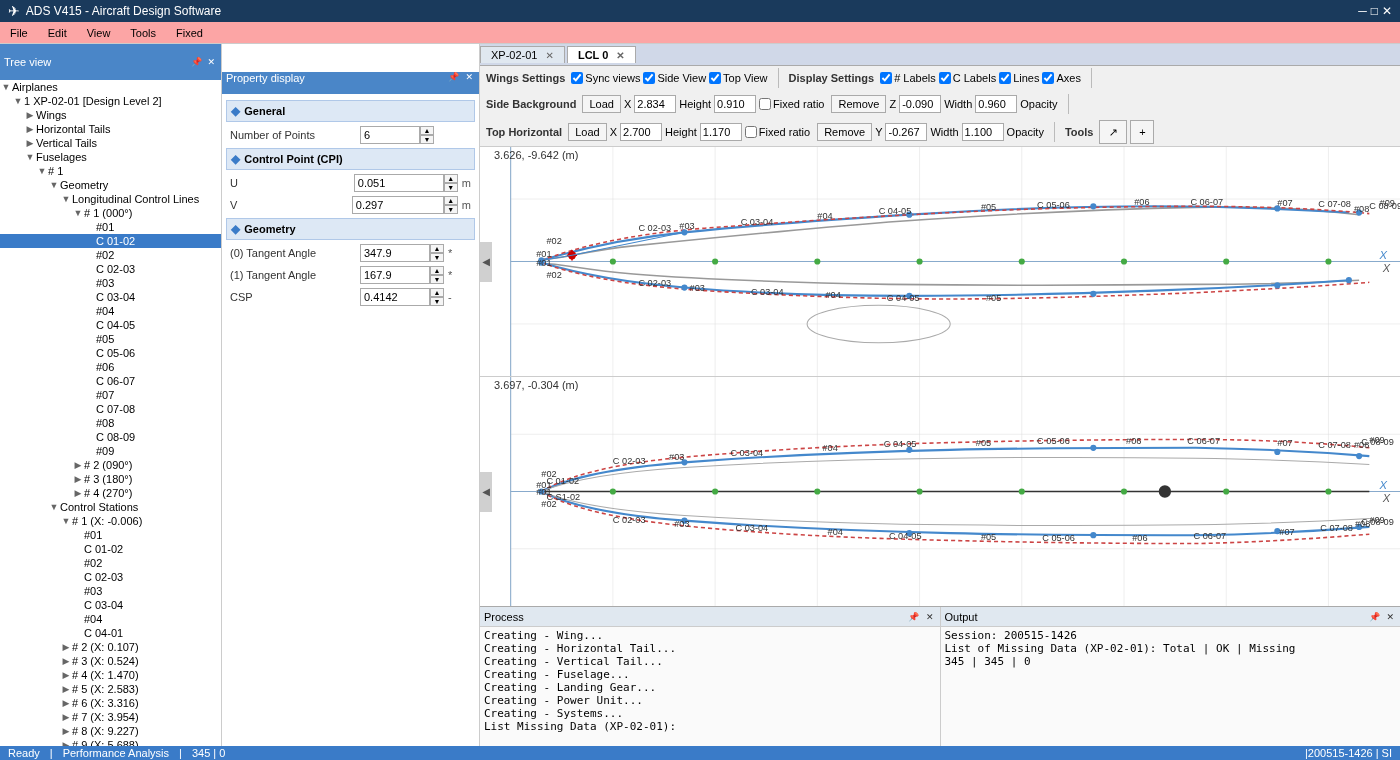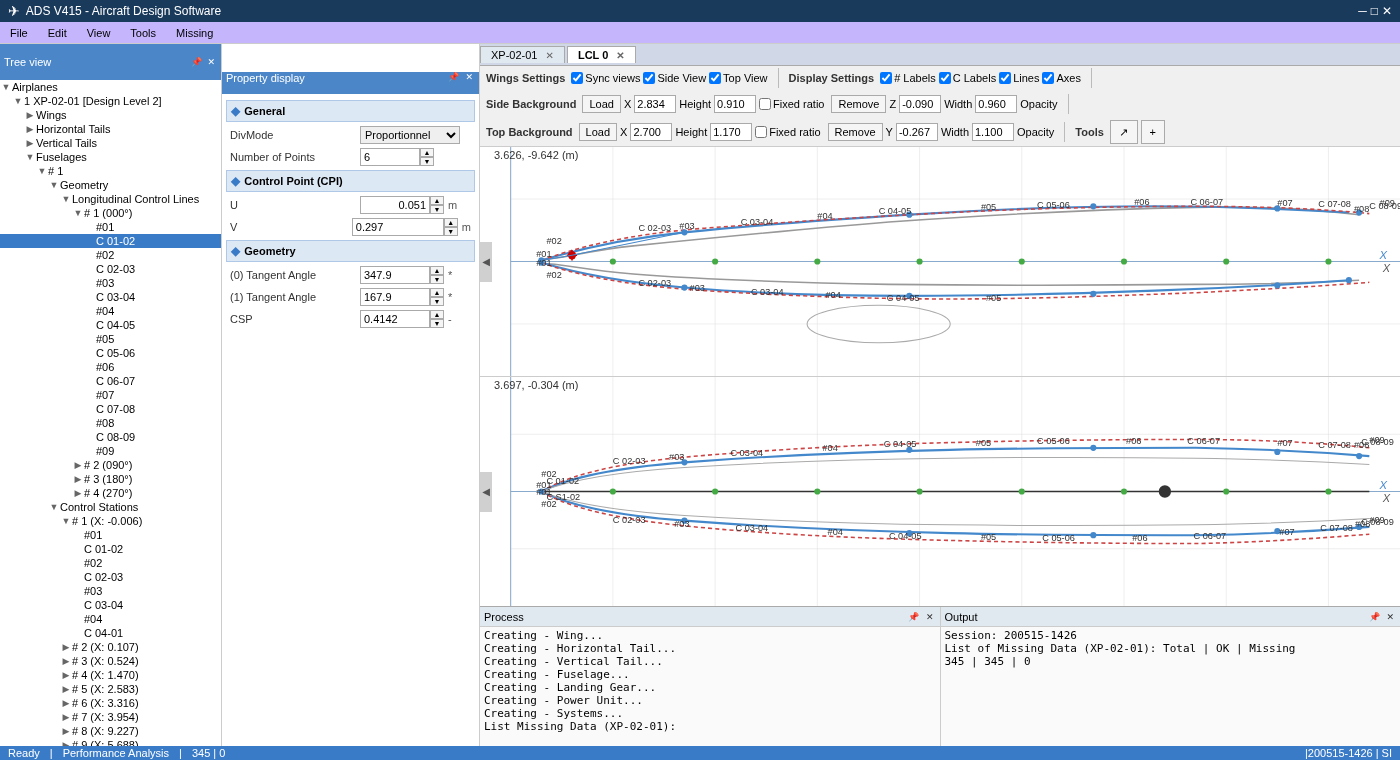--- a/index.html
+++ b/index.html
@@ -3,21 +3,21 @@
   <meta charset="utf-8">
   <style>
     * { box-sizing: border-box; margin: 0; padding: 0; }
     body { font-family: 'Segoe UI', Tahoma, Geneva, Verdana, sans-serif; font-size: 11px; background: #f0f0f0; overflow: hidden; }
     
     
     #title-bar { background: #1a3a5c; color: white; height: 22px; display: flex; align-items: center; padding: 0 8px; font-size: 12px; }
     #title-bar .title-icon { margin-right: 6px; font-size: 14px; }
     
     
-    #menu-bar { background: #c4b5fd; height: 22px; display: flex; align-items: center; border-bottom: 1px solid #ccc; }
+    #menu-bar { background: #fca5a5; height: 22px; display: flex; align-items: center; border-bottom: 1px solid #ccc; }
     #menu-bar span { padding: 2px 10px; font-size: 11px; cursor: pointer; }
     
     
     #main { display: flex; flex-direction: column; height: calc(760px - 44px); }
     
     
     #content { display: flex; flex: 1; overflow: hidden; }
     
     
     #tree-panel { width: 222px; background: white; border-right: 1px solid #ccc; display: flex; flex-direction: column; }
@@ -116,21 +116,21 @@
     <button style="background:none;border:none;color:white;cursor:pointer;font-size:12px;">□</button>
     <button style="background:none;border:none;color:white;cursor:pointer;font-size:12px;">✕</button>
   </div>
 </div>
 
 <div id="menu-bar">
   <span>File</span>
   <span>Edit</span>
   <span>View</span>
   <span>Tools</span>
-  <span>Missing</span>
+  <span>Fixed</span>
 </div>
 
 <div id="main">
   <div id="content">
 
     <div id="tree-panel">
       <div id="tree-header">
         <span>Tree view</span>
         <div id="header-btns">
           <button class="hbtn">📌</button>
@@ -394,48 +394,40 @@
         <div style="display:flex;gap:2px;">
           <button class="hbtn">📌</button>
           <button class="hbtn">✕</button>
         </div>
       </div>
       <div id="property-body">
 
         <div class="prop-section-header">
           <span class="diamond">◆</span>
           <span>General</span>
-        </div>
-        <div class="prop-row">
-          <span class="prop-label">DivMode</span>
-          <div class="prop-value">
-            <select style="height:18px;font-size:11px;border:1px solid #aaa;width:100px;">
-              <option>Proportionnel</option>
-            </select>
-          </div>
         </div>
         <div class="prop-row">
           <span class="prop-label">Number of Points</span>
           <div class="prop-value prop-input-wrap">
             <input class="prop-input" type="text" value="6" style="width: 60px;">
             <div class="prop-spinner">
               <button>▲</button>
               <button>▼</button>
             </div>
           </div>
         </div>
 
         <div class="prop-section-header">
           <span class="diamond">◆</span>
           <span>Control Point (CPI)</span>
         </div>
         <div class="prop-row">
           <span class="prop-label">U</span>
           <div class="prop-value prop-input-wrap">
-            <input class="prop-input" type="text" value="0.051" style="width: 70px; text-align: right;">
+            <input class="prop-input" type="text" value="0.051" style="width: 90px;">
             <div class="prop-spinner">
               <button>▲</button>
               <button>▼</button>
             </div>
             <span class="prop-unit">m</span>
           </div>
         </div>
         <div class="prop-row">
           <span class="prop-label">V</span>
           <div class="prop-value prop-input-wrap">
@@ -541,21 +533,21 @@
           </label>
           <button class="toolbar-btn" style="margin-left:4px;">Remove</button>
           <span>Z</span>
           <input class="toolbar-input" type="text" value="-0.090" style="width: 42px;">
           <span>Width</span>
           <input class="toolbar-input" type="text" value="0.960" style="width: 42px;">
           <span>Opacity</span>
         </div>
         <div class="toolbar-divider"></div>
         <div class="toolbar-section">
-          <span class="toolbar-label">Top Background</span>
+          <span class="toolbar-label">Top Horizontal</span>
           <button class="toolbar-btn">Load</button>
           <span>X</span>
           <input class="toolbar-input" type="text" value="2.700" style="width: 42px;">
           <span>Height</span>
           <input class="toolbar-input" type="text" value="1.170" style="width: 42px;">
           <label class="toolbar-cb">
             <input type="checkbox" style=""> Fixed ratio
           </label>
           <button class="toolbar-btn" style="margin-left:4px;">Remove</button>
           <span>Y</span>

